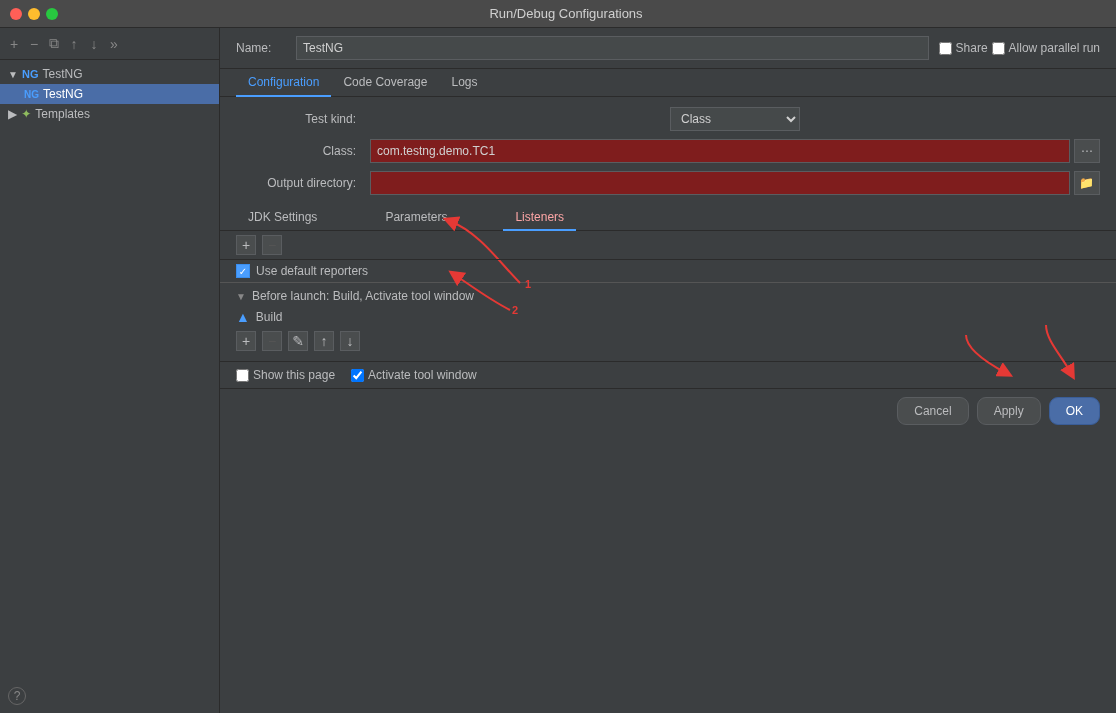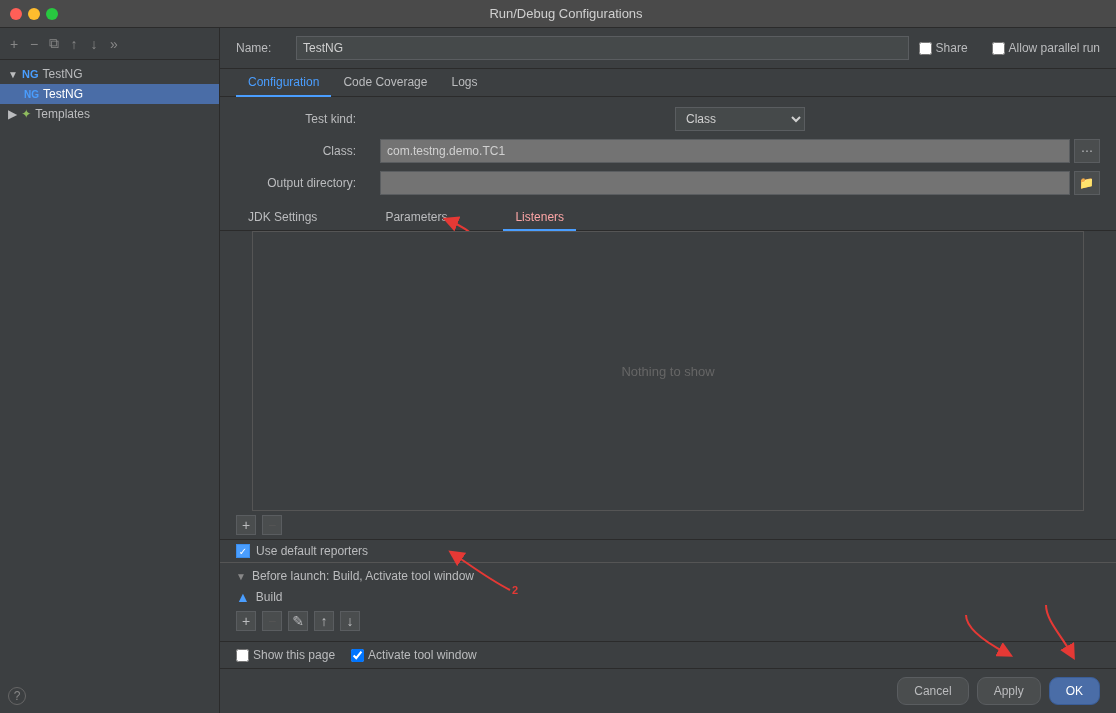--- a/index.html
+++ b/index.html
@@ -134,21 +134,21 @@
       border: 1px solid #5a5d60;
       color: #d0d0d0;
       padding: 3px 6px;
       font-size: 12px;
       height: 24px;
       outline: none;
     }
     .top-right-options {
       display: flex;
       align-items: center;
-      gap: 24px;
+      gap: 4px;
       font-size: 12px;
     }
     .checkbox-label {
       display: flex;
       align-items: center;
       gap: 4px;
     }
     input[type="checkbox"] {
       width: 13px;
       height: 13px;
@@ -177,21 +177,21 @@
     
     .form-section {
       padding: 10px 16px;
       display: flex;
       flex-direction: column;
       gap: 8px;
     }
     .form-row {
       display: flex;
       align-items: center;
-      gap: 24px;
+      gap: 14px;
     }
     .form-label {
       min-width: 120px;
       color: #bbbcbe;
       text-align: right;
     }
     .form-control {
       flex: 1;
       display: flex;
       align-items: center;
@@ -204,21 +204,21 @@
       color: #d0d0d0;
       padding: 3px 6px;
       font-size: 12px;
       height: 24px;
       outline: none;
       width: 130px;
       cursor: pointer;
     }
     .text-input {
       flex: 1;
-      background: #737373;
+      background: #7f1d1d;
       border: 1px solid #5a5d60;
       color: #d0d0d0;
       padding: 3px 6px;
       font-size: 12px;
       height: 24px;
       outline: none;
     }
     .input-btn {
       width: 26px;
       height: 24px;
@@ -507,25 +507,20 @@
         <defs>
           <marker id="arrowhead1" markerWidth="8" markerHeight="8" refX="4" refY="4" orient="auto">
             <polygon points="0 0, 8 4, 0 8" fill="#e53935"></polygon>
           </marker>
         </defs>
         <path d="M 100,60 C 80,40 60,10 30,-2" stroke="#e53935" stroke-width="2" fill="none" marker-end="url(#arrowhead1)"></path>
         <text x="105" y="65" fill="#e53935" font-size="11" font-weight="bold">1</text>
       </svg>
     </div>
 
-    <div class="listeners-wrapper">
-      <div class="listeners-area">
-        <span>Nothing to show</span>
-      </div>
-    </div>
 
     <div class="listeners-toolbar">
       <div class="small-btn">+</div>
       <div class="small-btn disabled">−</div>
     </div>
 
     <div class="checkbox-row" style="position:relative;">
       <div class="blue-checkbox">✓</div>
       <span>Use default reporters</span>
 

